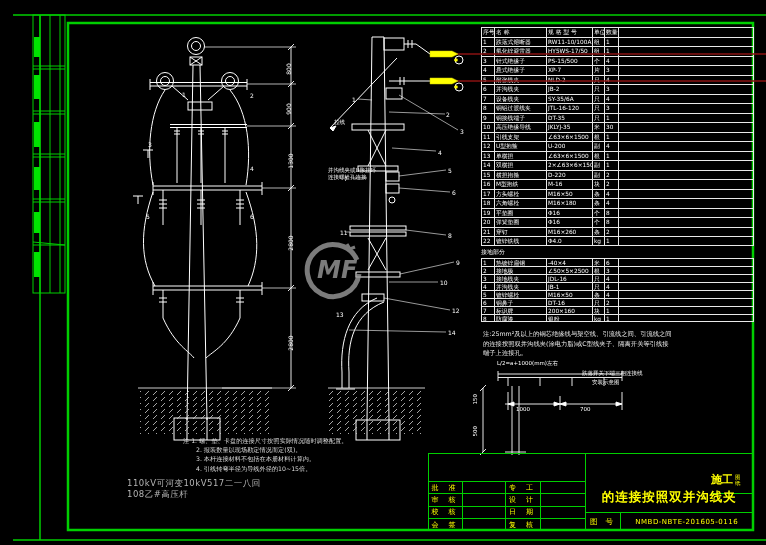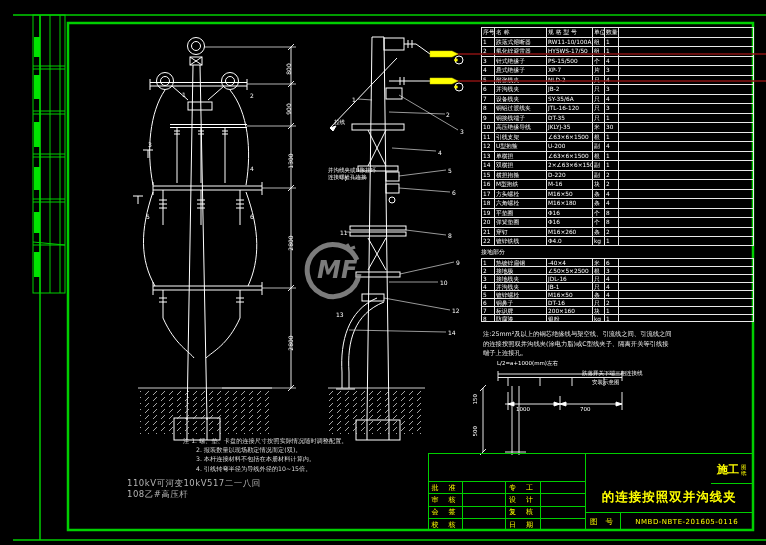--- a/index.html
+++ b/index.html
@@ -31,22 +31,22 @@
   .wm-text{margin-left:4px;color:#9a9a9a;}
   .wm-name{font-size:37px;font-weight:bold;letter-spacing:7px;line-height:40px;}
   .wm-url{font-size:13.5px;font-weight:bold;letter-spacing:1px;margin-top:3px;margin-left:6px;}
   
   .titleblock{left:428px;top:453px;width:325px;height:77px;border:1.5px solid #00cf00;}
   .tb-cell{position:absolute;border-right:1px solid #00cf00;border-bottom:1px solid #00cf00;
            color:#ffff00;overflow:hidden;}
   .tb-top-left{left:0;top:0;width:157px;height:28px;}
   .tb-project{left:157px;top:0;width:125px;height:28px;display:flex;align-items:center;
               justify-content:center;font-size:6.5px;}
-  .tb-stamp{left:282px;top:2px;width:41.5px;height:28px;border-right:none;display:flex;
-            align-items:center;justify-content:center;}
+  .tb-stamp{left:282px;top:12px;width:41.5px;height:28px;border-right:none;display:flex;
+            align-items:center;justify-content:flex-start;}
   .stamp-big{font-size:11px;font-weight:bold;}
   .stamp-small{font-size:5.5px;line-height:6px;margin-left:2px;display:flex;flex-direction:column;}
   .tb-title{left:157px;top:28px;width:166.5px;height:31px;border-right:none;display:flex;
             align-items:center;justify-content:center;font-size:12.5px;font-weight:bold;letter-spacing:1px;}
   .tb-figlabel{left:157px;top:59px;width:35px;height:18px;border-bottom:none;display:flex;
                align-items:center;justify-content:center;font-size:7.5px;letter-spacing:3px;font-family:Liberation Serif, serif;}
   .tb-figno{left:192px;top:59px;width:131.5px;height:18px;border-bottom:none;border-right:none;
             display:flex;align-items:center;justify-content:center;font-size:7px;letter-spacing:.5px;}
   .signrows{position:absolute;left:0;top:28px;width:157px;height:49px;display:flex;flex-direction:column;}
   .sign-row{display:flex;flex:1;}
@@ -642,29 +642,29 @@
           <div class="sign-cell">专 工</div>
           <div class="sign-cell"></div>
         </div>
         <div class="sign-row">
           <div class="sign-cell">审 核</div>
           <div class="sign-cell"></div>
           <div class="sign-cell">设 计</div>
           <div class="sign-cell"></div>
         </div>
         <div class="sign-row">
-          <div class="sign-cell">会 签</div>
-          <div class="sign-cell"></div>
-          <div class="sign-cell">复 核</div>
+          <div class="sign-cell">校 核</div>
+          <div class="sign-cell"></div>
+          <div class="sign-cell">日 期</div>
           <div class="sign-cell"></div>
         </div>
         <div class="sign-row">
-          <div class="sign-cell">校 核</div>
-          <div class="sign-cell"></div>
-          <div class="sign-cell">日 期</div>
+          <div class="sign-cell">会 签</div>
+          <div class="sign-cell"></div>
+          <div class="sign-cell">复 核</div>
           <div class="sign-cell"></div>
         </div>
       </div>
     <div class="tb-cell tb-stamp">
       <span class="stamp-big">施工</span>
       <span class="stamp-small">
         <span>图</span>
         <span>纸</span>
       </span>
     </div>

